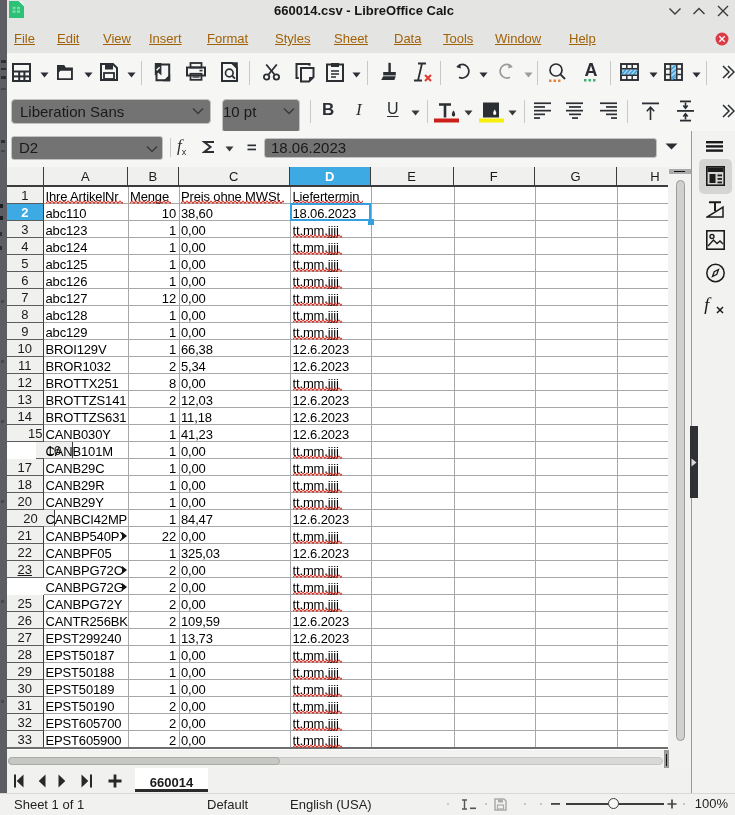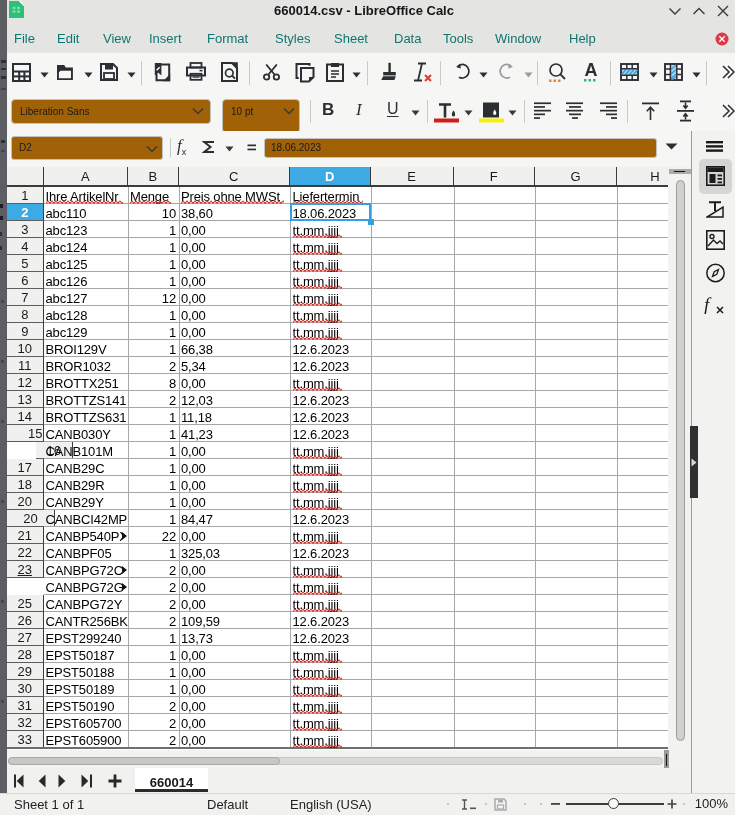--- a/index.html
+++ b/index.html
@@ -1,25 +1,25 @@
 <!DOCTYPE html>
 <html><head><meta charset="utf-8"><style>
 html,body{margin:0;padding:0;}
 body{width:735px;height:815px;position:relative;overflow:hidden;
  font-family:"Liberation Sans",sans-serif;background:#f2f2f1;}
 .abs{position:absolute;}
 #strip{left:0;top:0;width:7px;height:815px;background:#5d5e63;}
 #titlebar{left:7px;top:0;width:728px;height:22px;background:#e4e4e3;}
 #title{left:0;top:3px;width:728px;text-align:center;font-size:13px;font-weight:bold;color:#161616;}
 #menubar{left:7px;top:22px;width:728px;height:31px;background:#e4e4e3;}
-.mi{position:absolute;top:9px;font-size:13px;color:#0f766e;}
+.mi{position:absolute;top:9px;font-size:13px;color:#a16207;text-decoration:underline;}
 #tb1{left:7px;top:53px;width:728px;height:38px;background:#f6f6f5;}
 #tb2{left:7px;top:91px;width:728px;height:40px;background:#f6f6f5;}
 #fbar{left:7px;top:131px;width:728px;height:36px;background:#f6f6f5;}
-.combo{position:absolute;background:#a16207;border:1px solid #c2c2c1;border-radius:4px;box-sizing:border-box;font-size:10px;color:#1a1a1a;}
+.combo{position:absolute;background:#737373;border:1px solid #c2c2c1;border-radius:4px;box-sizing:border-box;font-size:15px;color:#1a1a1a;}
 .sep{position:absolute;width:1px;background:#c9c9c8;}
 .icon{position:absolute;}
 .hdr{position:absolute;background:#f0f0ef;box-sizing:border-box;font-size:13px;color:#1a1a1a;text-align:center;line-height:21px;}
 .cell{position:absolute;font-size:13px;color:#000;white-space:nowrap;overflow:hidden;line-height:16px;letter-spacing:-0.15px;}
 #statusbar{left:0;top:794px;width:735px;height:21px;background:#f1f1f0;font-size:13px;color:#222;text-align:center;}
 .st{position:absolute;top:3px;}
 </style></head><body>
 <div id="strip" class="abs"></div>
 <svg class="abs" style="left:0;top:0" width="7" height="815">
 <rect x="1" y="60" width="5" height="3" fill="#2e2f33"></rect>
@@ -215,21 +215,21 @@
     <g fill="none" stroke="#2b2f33" stroke-width="1.5">
 <path d="M1,1 L7,7 L1,13"></path>
       <path d="M6,1 L12,7 L6,13"></path>
     </g>
   </svg>
 <div id="tb2" class="abs"></div>
 <div class="combo" style="left:11px;top:99px;width:200px;height:25px;line-height:23px;padding-left:8px">Liberation Sans</div>
 <svg class="icon" style="left:192px;top:107px" width="12" height="8" viewBox="0 0 12 8">
     <path d="M1,1.5 L6,6.5 L11,1.5" fill="none" stroke="#3a3a3a" stroke-width="1.5"></path>
   </svg>
-<div class="combo" style="left:222px;top:99px;width:78px;height:34px;line-height:23px;padding-left:8px">10 pt</div>
+<div class="combo" style="left:222px;top:99px;width:78px;height:34px;line-height:23px;">10 pt</div>
 <svg class="icon" style="left:283px;top:107px" width="12" height="8" viewBox="0 0 12 8">
     <path d="M1,1.5 L6,6.5 L11,1.5" fill="none" stroke="#3a3a3a" stroke-width="1.5"></path>
   </svg>
 <div class="sep" style="left:310px;top:100px;height:23px"></div>
 <div class="abs" style="left:322px;top:100px;font-size:17px;font-weight:bold;color:#2b2f33">B</div>
 <div class="abs" style="left:356px;top:100px;font-size:17px;font-style:italic;font-family:'Liberation Serif',serif;color:#2b2f33">I</div>
 <div class="abs" style="left:387px;top:100px;font-size:16px;text-decoration:underline;text-underline-offset:2px;color:#2b2f33">U</div>
 <svg class="icon" style="left:411px;top:110px" width="9" height="6" viewBox="0 0 9 6">
     <path d="M0.5,0.5 H8.5 L4.5,5.5 Z" fill="#3a3a3a"></path>
   </svg>

